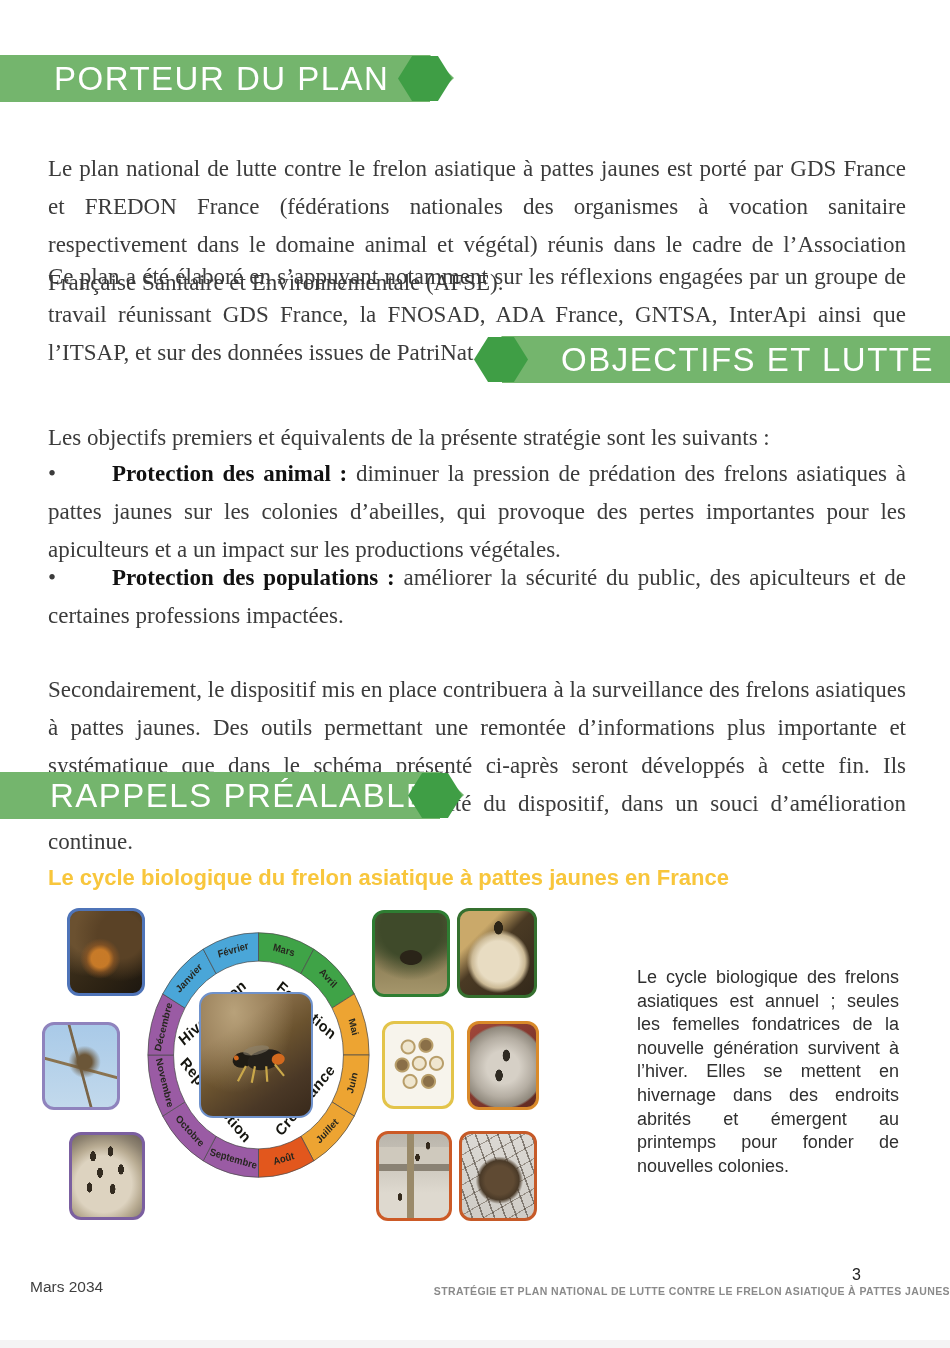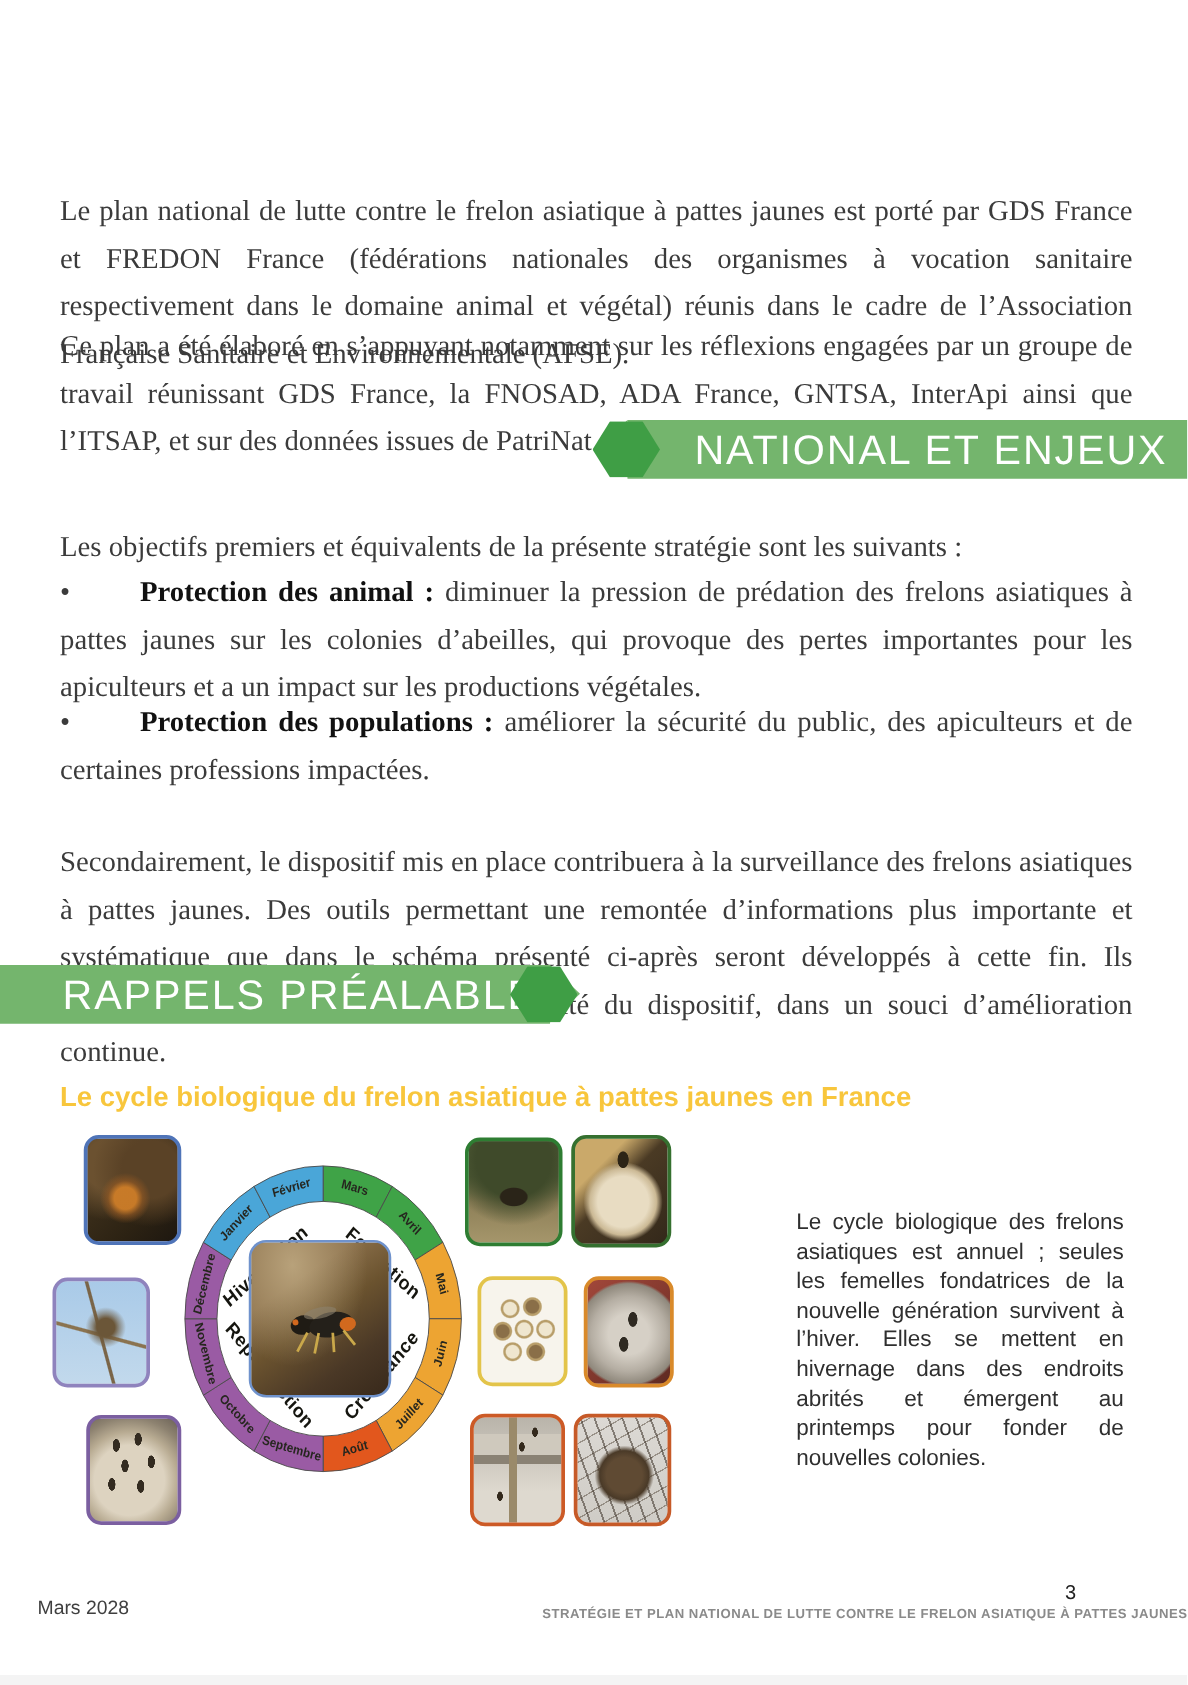--- a/index.html
+++ b/index.html
@@ -109,28 +109,33 @@
   .bottom-strip{position:absolute;left:0;top:1340px;width:950px;height:8px;background:#f4f4f4;}
   
   .month-label{font-size:9.5px;font-weight:600;fill:#26261f;}
   .phase-label{font-size:14.5px;font-weight:700;fill:#15150f;letter-spacing:.4px;}
 </style>
 </head>
 <body>
 
 <div class="page">
 
+  <div class="banner banner-porteur">
+    <span class="tip-r"></span>
+    <span class="hex"></span>
+    <span class="label">PORTEUR DU PLAN</span>
+  </div>
 
   <p class="para" style="top:127px;">Le plan national de lutte contre le frelon asiatique à pattes jaunes est porté par GDS France et FREDON France (fédérations nationales des organismes à vocation sanitaire respectivement dans le domaine animal et végétal) réunis dans le cadre de l’Association Française Sanitaire et Environnementale (AFSE).</p>
   <p class="para" style="top:235px;">Ce plan a été élaboré en s’appuyant notamment sur les réflexions engagées par un groupe de travail réunissant GDS France, la FNOSAD, ADA France, GNTSA, InterApi ainsi que l’ITSAP, et sur des données issues de PatriNat (OFB, MNHN).</p>
 
   <div class="banner banner-objectifs">
     <span class="tip-l"></span>
     <span class="hex"></span>
-    <span class="label">NATIONAL ET ENJEUX</span>
+    <span class="label">OBJECTIFS ET LUTTE</span>
   </div>
 
   <p class="para" style="top:396px;">Les objectifs premiers et équivalents de la présente stratégie sont les suivants :</p>
 
   <p class="para" style="top:432px;"><span class="bullet-char">•</span><span class="bullet-tab"></span><b>Protection des animal :</b> <span>diminuer la pression de prédation des frelons asiatiques à pattes jaunes sur les colonies d’abeilles, qui provoque des pertes importantes pour les apiculteurs et a un impact sur les productions végétales.</span></p>
 
   <p class="para" style="top:526px;margin-top:33px;"><span class="bullet-char">•</span><span class="bullet-tab"></span><b>Protection des populations :</b> <span>améliorer la sécurité du public, des apiculteurs et de certaines professions impactées.</span></p>
 
 
   <p class="para" style="top:648px;">Secondairement, le dispositif mis en place contribuera à la surveillance des frelons asiatiques à pattes jaunes. Des outils permettant une remontée d’informations plus importante et systématique que dans le schéma présenté ci-après seront développés à cette fin. Ils permettront également d’évaluer l’efficacité du dispositif, dans un souci d’amélioration continue.</p>
@@ -199,18 +204,18 @@
   <div class="photo ph-r1"></div>
   <div class="photo ph-r2"></div>
   <div class="photo ph-r3"></div>
   <div class="photo ph-r4"></div>
   <div class="photo ph-r5"></div>
   <div class="photo ph-r6"></div>
 
   <p class="side-text">Le cycle biologique des frelons asiatiques est annuel ; seules les femelles fondatrices de la nouvelle génération survivent à l’hiver. Elles se mettent en hivernage dans des endroits abrités et émergent au printemps pour fonder de nouvelles colonies.</p>
 
 
-  <div class="footer-date">Mars 2028</div>
+  <div class="footer-date">Mars 2034</div>
   <div class="footer-title">STRATÉGIE ET PLAN NATIONAL DE LUTTE CONTRE LE FRELON ASIATIQUE À PATTES JAUNES</div>
   <div class="page-num">3</div>
   <div class="bottom-strip"></div>
 
 </div>
 
 </body></html>

